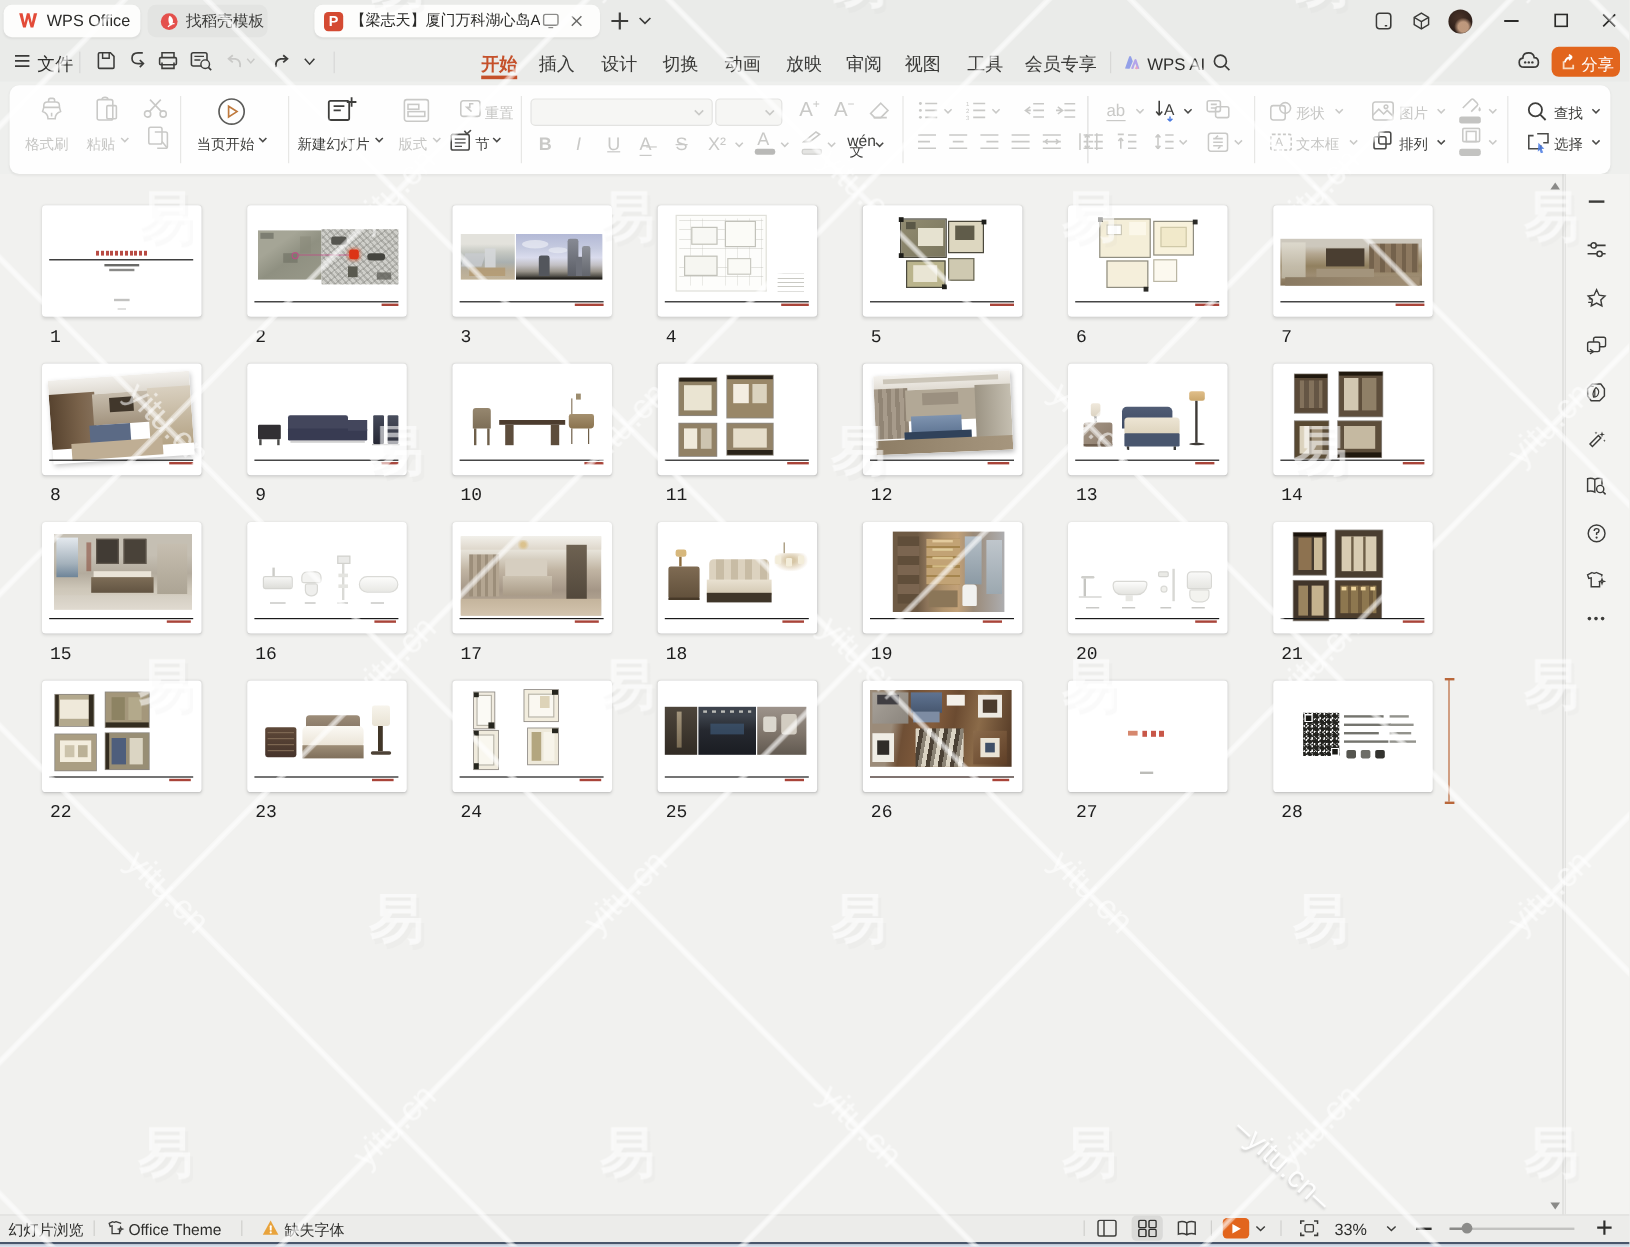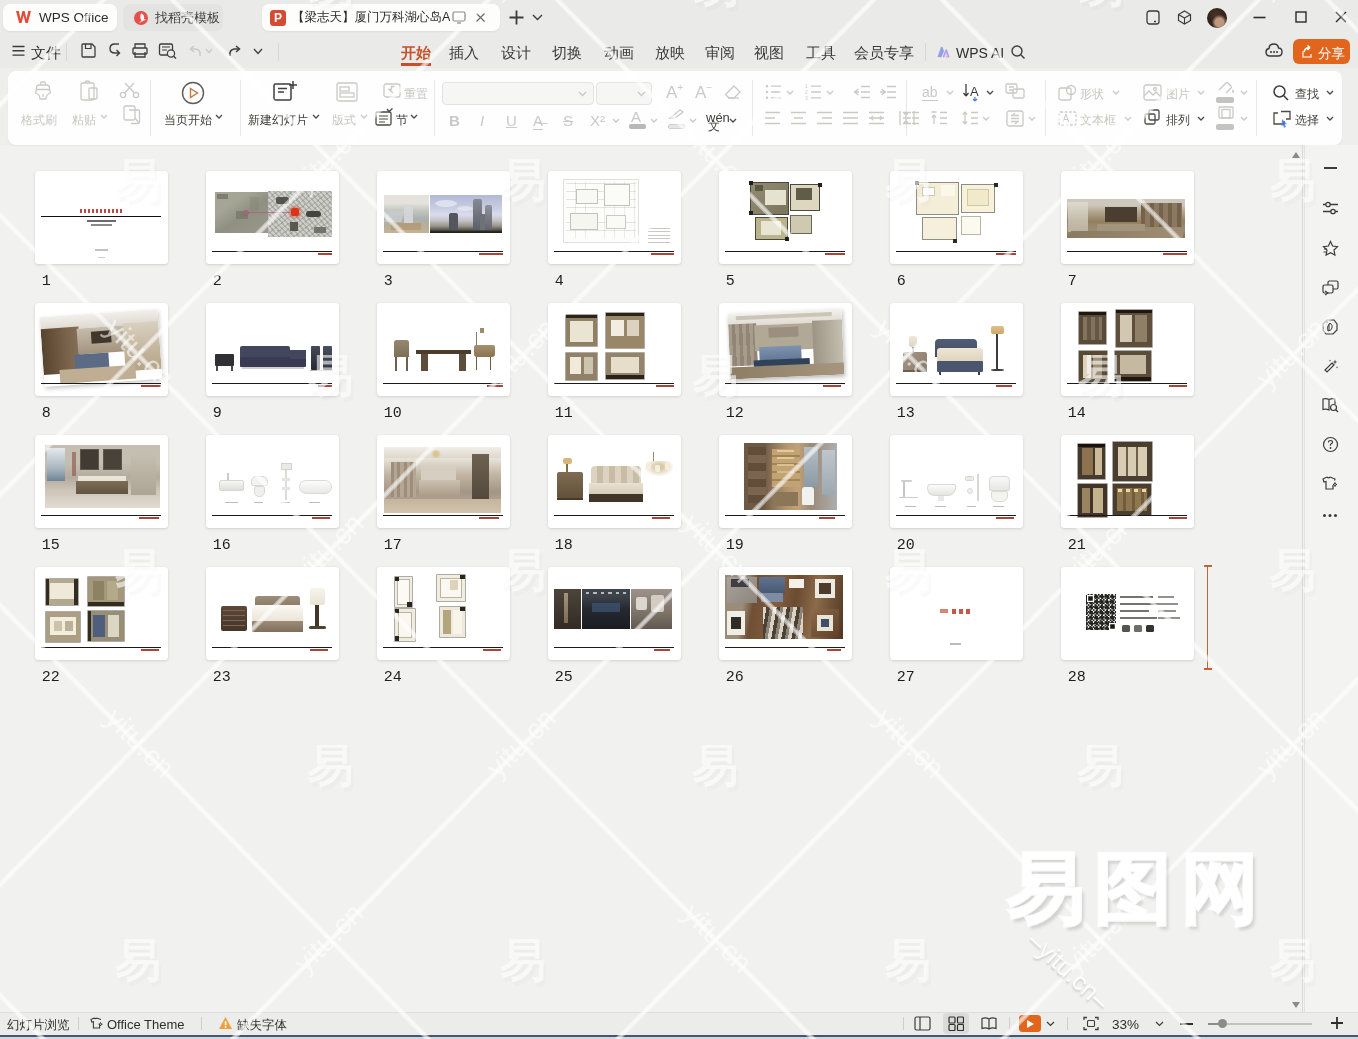--- a/index.html
+++ b/index.html
@@ -1020,14 +1020,13 @@
       <text transform="translate(577.5,195) rotate(-45)" x="0" y="7">yitu.cn</text>
       <text transform="translate(0,390) rotate(-45)" x="0" y="7">yitu.cn</text>
       <text transform="translate(770,390) rotate(-45)" x="0" y="7">yitu.cn</text>
       <text transform="translate(385,390) rotate(45)" x="0" y="7">yitu.cn</text>
     </g>
   </g>
 </pattern>
       </defs>
 <rect x="0" y="0" width="1358" height="1039" fill="url(#wm)"></rect>
 </svg>
-<div class="abs" style="z-index:61;left:1007px;top:837px;width:280px;font-size:78px;font-weight:bold;letter-spacing:9px;color:rgba(255,255,255,0.92);-webkit-text-stroke:2.5px rgba(255,255,255,0.85);text-shadow:3px 4px 3px rgba(150,150,150,0.33);font-family:'Liberation Sans',sans-serif">易图网</div>
 <div class="abs" style="z-index:61;left:1042px;top:926px;width:150px;font-size:25px;color:rgba(255,255,255,0.92);text-shadow:1px 2px 2px rgba(140,140,140,0.33);transform:rotate(43deg);transform-origin:0 0">–yitu.cn–</div>
 </div>
 </body></html>

